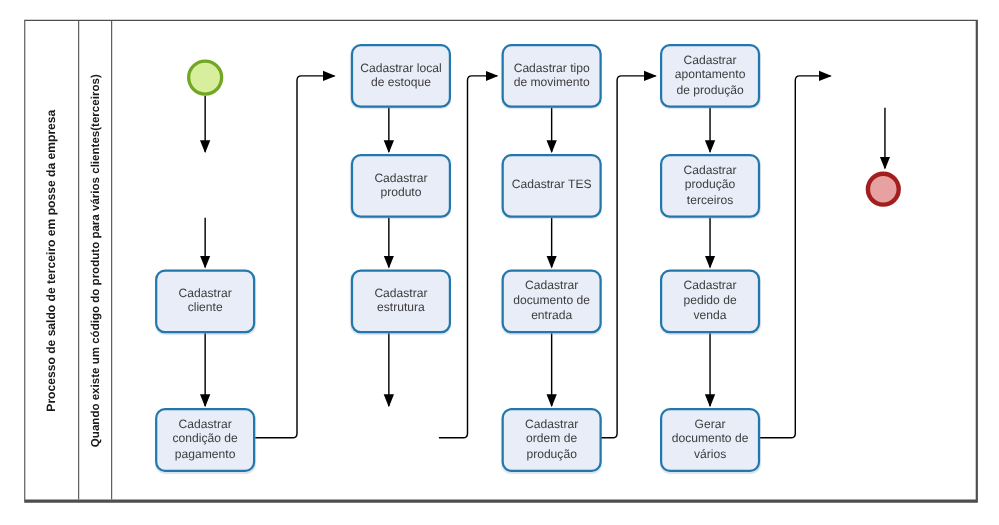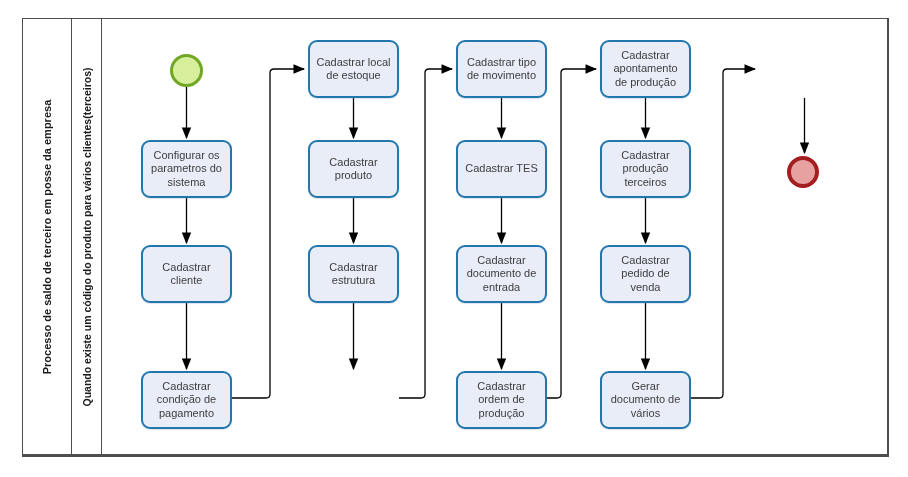--- a/index.html
+++ b/index.html
@@ -41,21 +41,21 @@
     background:var(--task-fill,#e9edf8);
     border:2px solid var(--task-border,#2277ad);
     border-radius:9px;
     display:flex;align-items:center;justify-content:center;
     text-align:center;
     font-size:11px;line-height:1.22;color:#3d3d3d;
     white-space:pre-line;
     padding:2px;
     box-shadow:0 1px 1px rgba(120,140,170,.25);
   }
-  .c1{left:141px}.c2{left:308px}.c3{left:456px}.c4{left:600px}.c5{left:759px}
+  .c1{left:141px}.c2{left:319px}.c3{left:456px}.c4{left:600px}.c5{left:759px}
   .r1{top:40px}.r2{top:140px}.r3{top:245px}.r4{top:371px}
 
   
   .event{position:absolute;border-radius:50%;box-sizing:border-box;}
   #start-event{
     left:170px;top:54px;width:33px;height:33px;
     background:var(--start-fill,#d7ee9c);
     border:3px solid var(--start-border,#71a724);
   }
   #end-event{
@@ -102,23 +102,20 @@
       <path d="M645.5,198 V243" marker-end="url(#arrow)"></path>
       <path d="M645.5,303 V369" marker-end="url(#arrow)"></path>
       <path d="M690,398 H719 Q723,398 723,394 V73 Q723,69 727,69 H755" marker-end="url(#arrow)"></path>
       <path d="M804.5,98 V153" marker-end="url(#arrow)"></path>
     </g>
   </svg>
 
   <div class="event" id="start-event"></div>
   <div class="event" id="end-event"></div>
 
-  <div class="task c1 r2">Configurar os
-parametros do
-sistema</div>
   <div class="task c1 r3">Cadastrar
 cliente</div>
   <div class="task c1 r4">Cadastrar
 condição de
 pagamento</div>
 
   <div class="task c2 r1">Cadastrar local
 de estoque</div>
   <div class="task c2 r2">Cadastrar
 produto</div>

